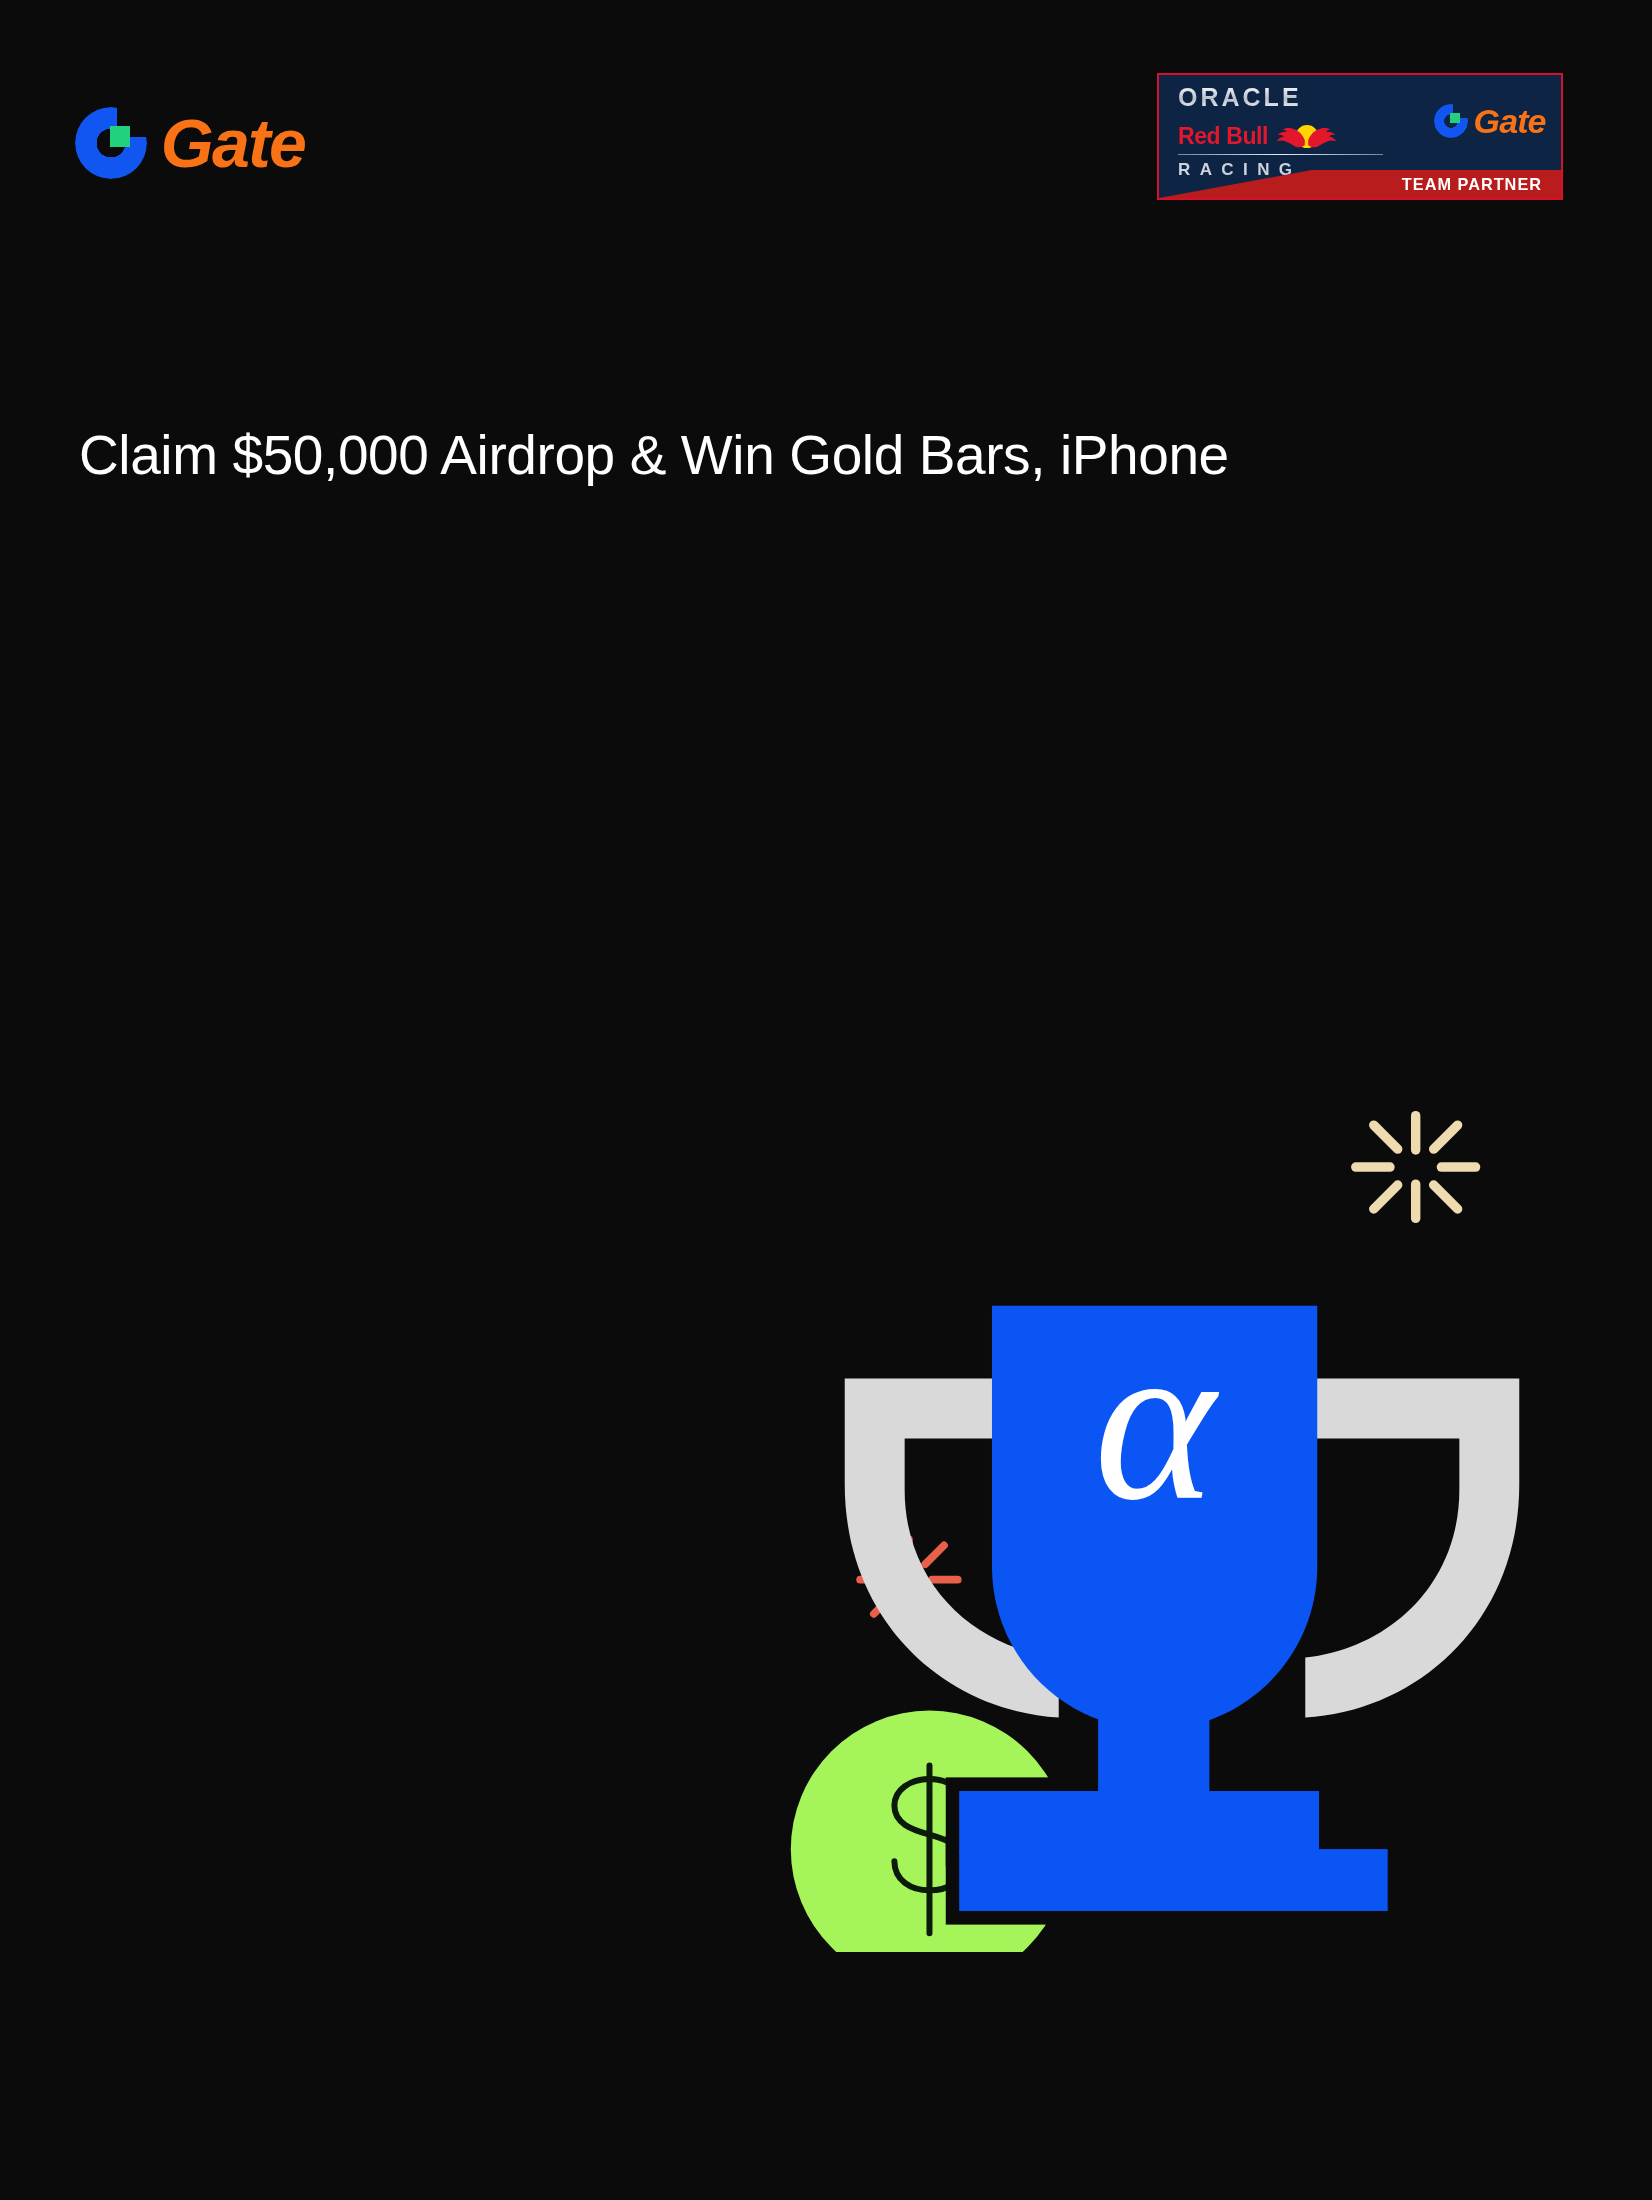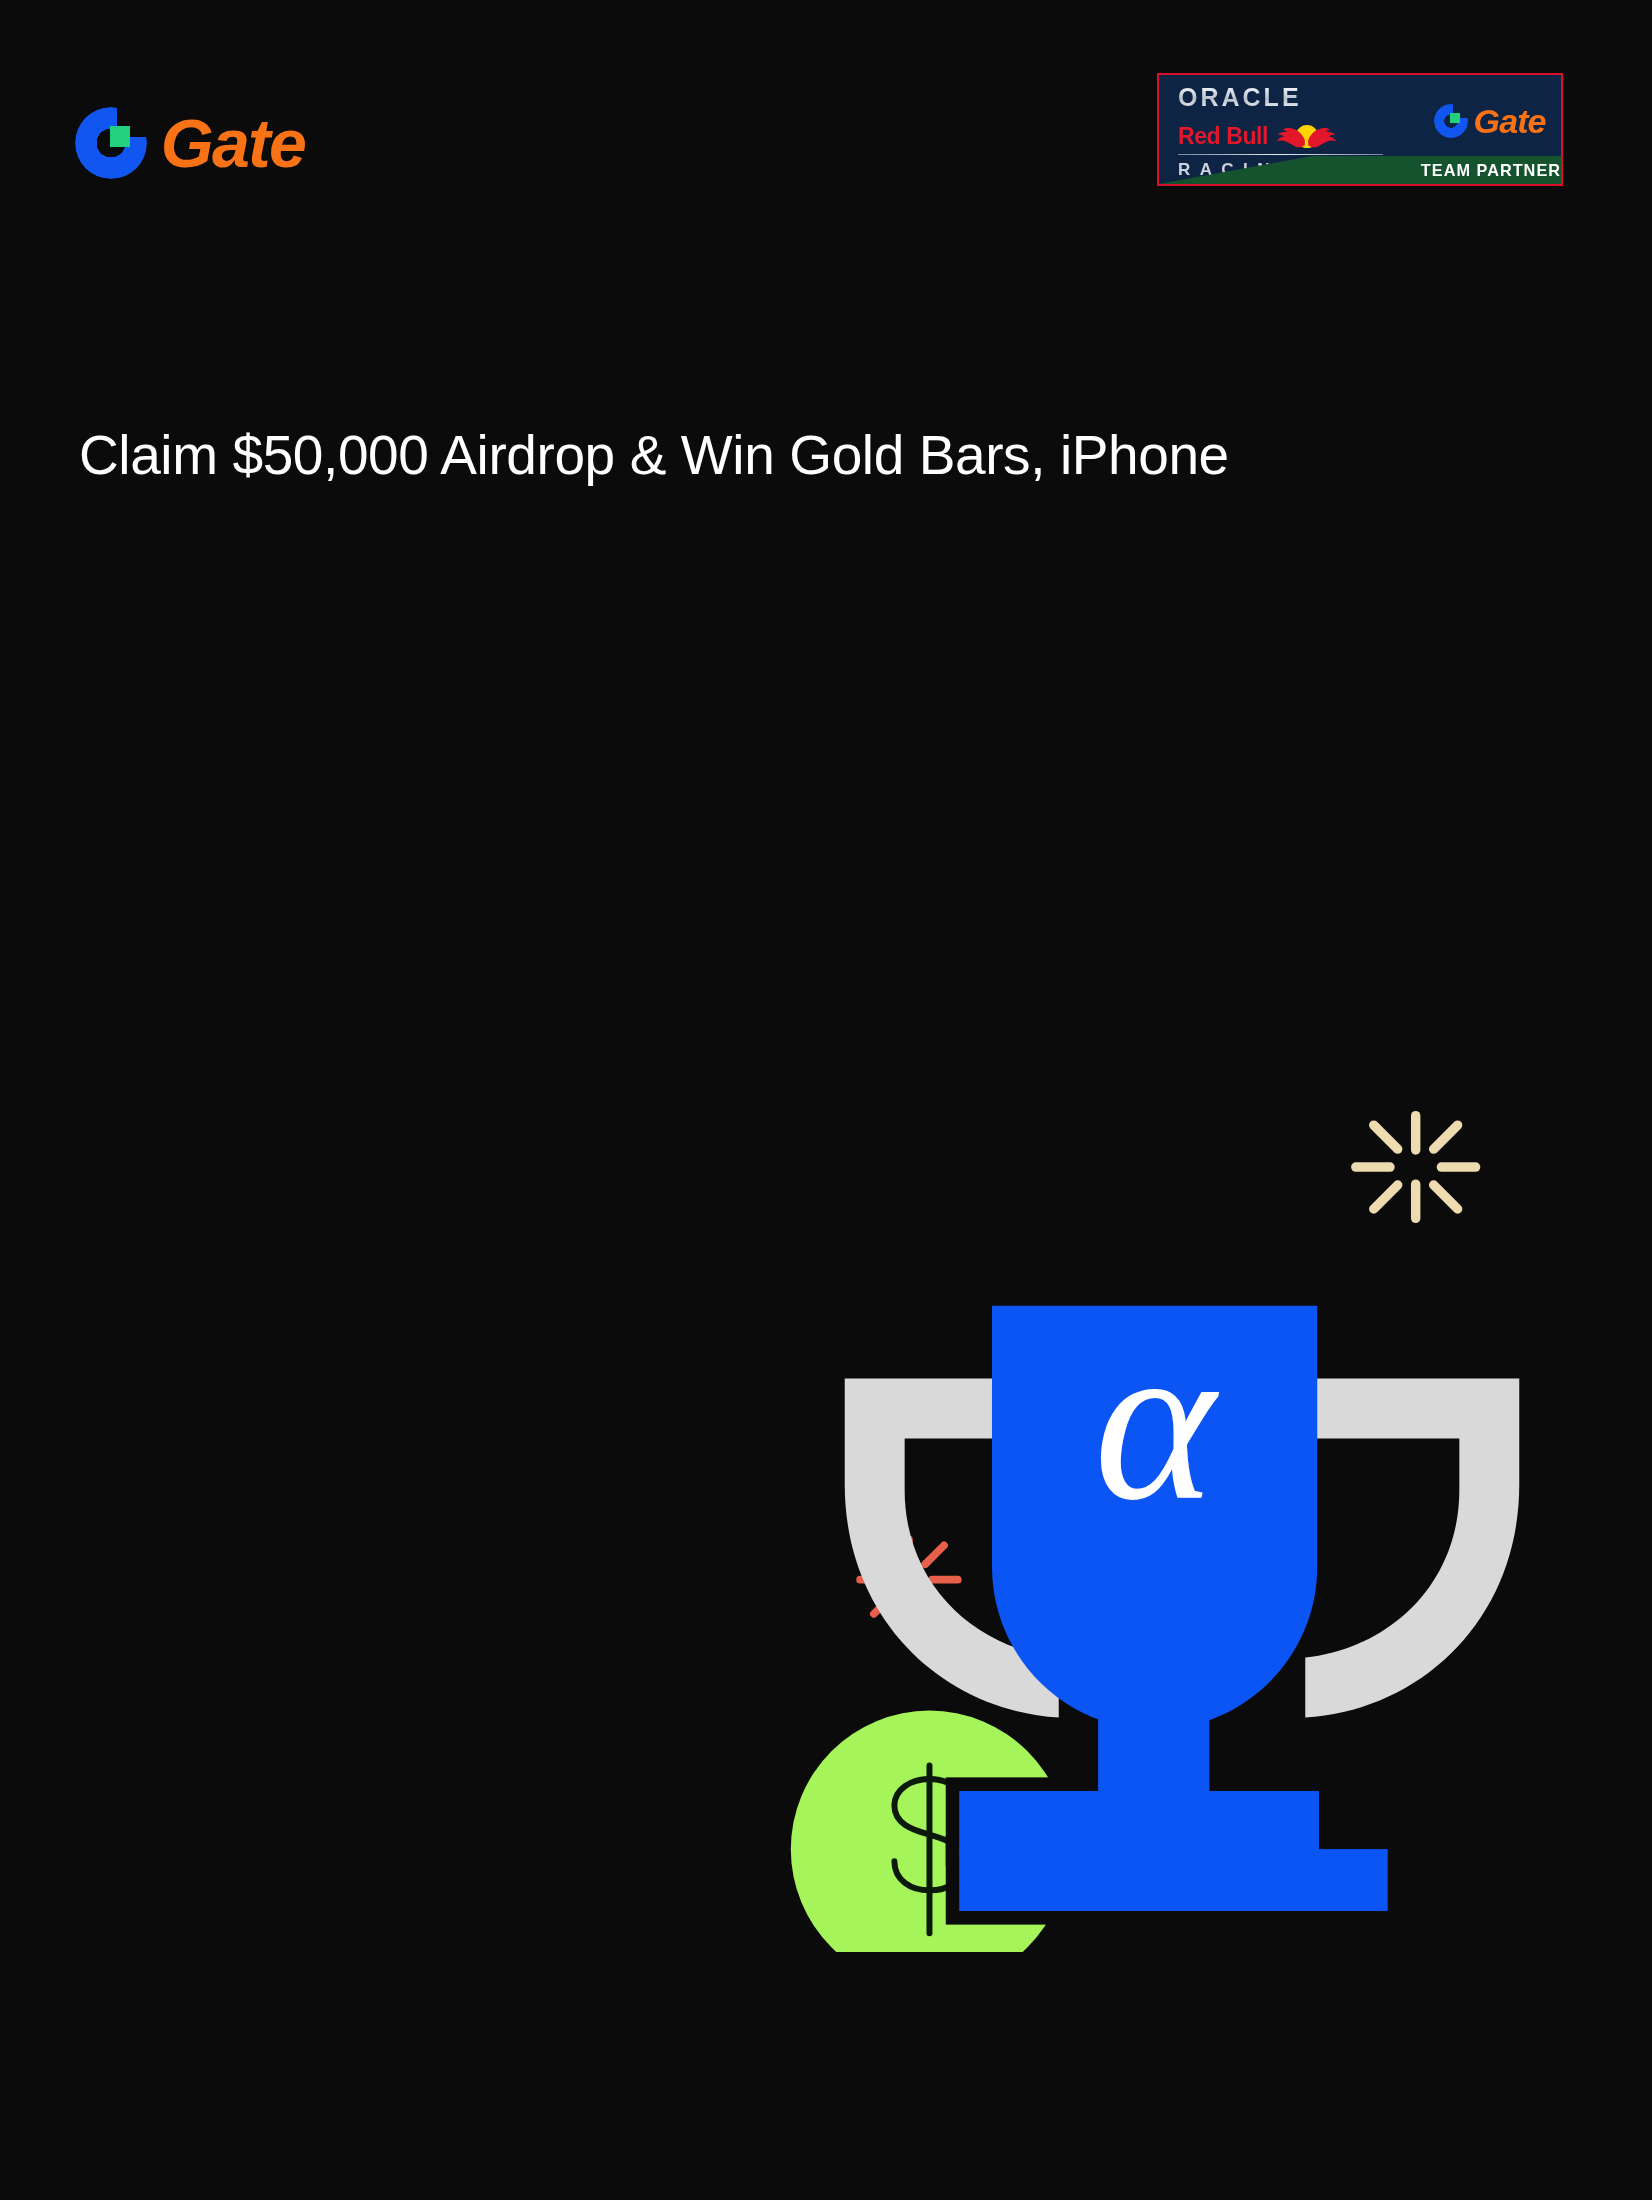--- a/index.html
+++ b/index.html
@@ -75,21 +75,21 @@
     color:#f97316;
     font-style:italic;
   }
 
   
   .rb-badge{
     position:absolute;
     left:1157px;
     top:73px;
     width:406px;
-    height:113px;
+    height:127px;
     background:#0e2444;
     border:2.6px solid #d8102c;
     overflow:hidden;
   }
   .rb-left{
     position:absolute;
     left:19px; top:10.3px;
     width:207px;
   }
   .rb-oracle{
@@ -156,25 +156,26 @@
   }
   .rb-gate .gate-mark{ width:34px; height:34px; }
   .rb-gate .gate-mark .notch{ background:#0e2444; }
   .rb-gate .gate-word{ font-size:34px; letter-spacing:-0.9px; }
   .rb-ribbon{
     position:absolute;
     right:0;
     bottom:0;
     height:28px;
     width:100%;
-    background:#14532d;
+    background:#b91c1c;
     clip-path:polygon(38% 0, 100% 0, 100% 100%, 0 100%);
     display:flex;
     align-items:center;
     justify-content:flex-end;
+    padding-right:19px;
   }
   .rb-ribbon span{
     font-size:16.3px;
     font-weight:bold;
     letter-spacing:1px;
     color:#ffffff;
   }
 
   
   .headline{

